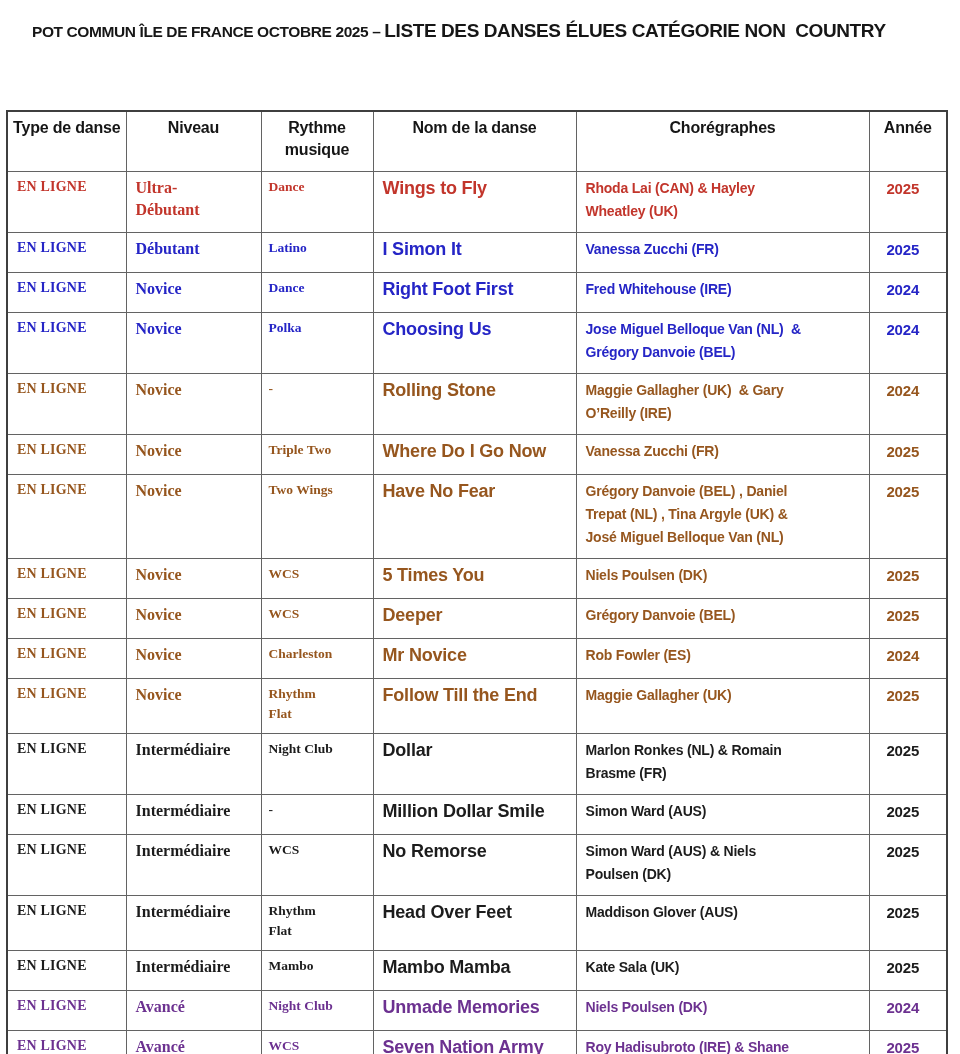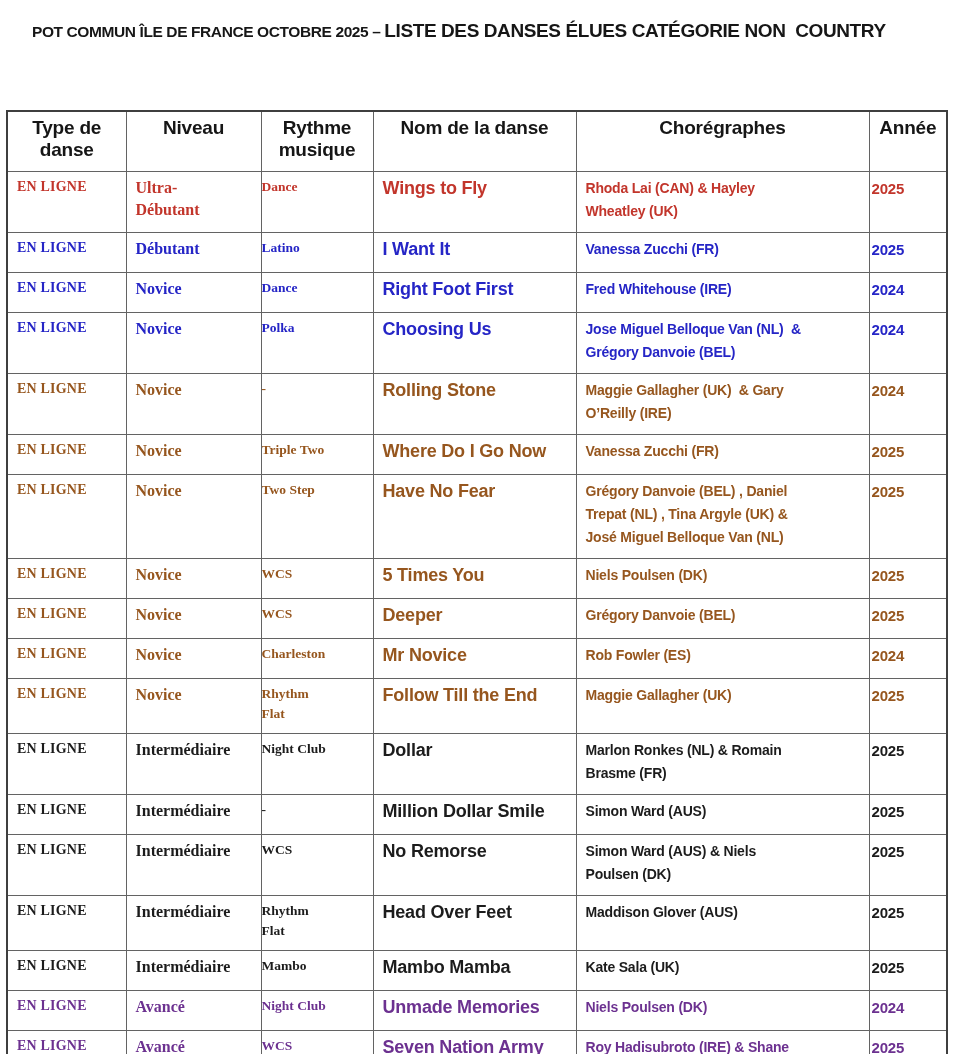--- a/index.html
+++ b/index.html
@@ -18,34 +18,34 @@
     position:absolute; left:6px; top:110px; width:940px;
     border-collapse:collapse; table-layout:fixed;
     border:2px solid #3f3f3f;
   }
   .dance-table th, .dance-table td {
     border:1px solid #636363; vertical-align:top; overflow:hidden;
   }
   .dance-table th {
     height:50px; padding:5px 2px 4px 2px;
     text-align:center; color:#161616;
-    font-size:19px; font-weight:700; line-height:22px; letter-spacing:-0.2px;
+    font-size:16px; font-weight:700; line-height:22px; letter-spacing:-0.2px;
     white-space:pre-wrap;
   }
   .dance-table tr.data-row { height:40px; }
   .dance-table td {
     padding:5px 8px 9px 9px;
     white-space:pre-wrap; font-weight:700; line-height:23px;
   }
   td.c-type   { font-family:"Liberation Serif", serif; font-size:14px; letter-spacing:0.2px; line-height:20px; }
   td.c-niveau { font-family:"Liberation Serif", serif; font-size:16px; line-height:22px; }
-  td.c-rythme { font-family:"Liberation Serif", serif; font-size:13.5px; line-height:20px; padding-left:0; }
+  td.c-rythme { font-family:"Liberation Serif", serif; font-size:13.5px; line-height:20px; padding-left:7px; }
   td.c-nom    { font-size:18px; letter-spacing:-0.2px; }
   td.c-choreo { font-size:14px; letter-spacing:-0.2px; }
-  td.c-annee  { font-size:15px; letter-spacing:-0.2px; padding-left:2px; padding-right:12px; }
+  td.c-annee  { font-size:15px; letter-spacing:-0.2px; text-align:center; padding-left:2px; padding-right:12px; }
 </style>
 </head>
 <body>
 
 <div class="page-title"><span class="t1">POT COMMUN ÎLE DE FRANCE OCTOBRE 2025 – </span><span class="t2">LISTE DES DANSES ÉLUES CATÉGORIE NON  COUNTRY</span></div>
 
 <table class="dance-table">
   <colgroup>
     <col style="width:119px">
       <col style="width:135px">
@@ -72,21 +72,21 @@
     <td class="c-rythme">Dance</td>
     <td class="c-nom">Wings to Fly</td>
     <td class="c-choreo">Rhoda Lai (CAN) &amp; Hayley
 Wheatley (UK)</td>
     <td class="c-annee">2025</td>
   </tr>
       <tr class="data-row" style="color: rgb(37, 37, 198);">
     <td class="c-type">EN LIGNE</td>
     <td class="c-niveau">Débutant</td>
     <td class="c-rythme">Latino</td>
-    <td class="c-nom">I Want It</td>
+    <td class="c-nom">I Simon It</td>
     <td class="c-choreo">Vanessa Zucchi (FR)</td>
     <td class="c-annee">2025</td>
   </tr>
       <tr class="data-row" style="color: rgb(37, 37, 198);">
     <td class="c-type">EN LIGNE</td>
     <td class="c-niveau">Novice</td>
     <td class="c-rythme">Dance</td>
     <td class="c-nom">Right Foot First</td>
     <td class="c-choreo">Fred Whitehouse (IRE)</td>
     <td class="c-annee">2024</td>
@@ -113,21 +113,21 @@
     <td class="c-type">EN LIGNE</td>
     <td class="c-niveau">Novice</td>
     <td class="c-rythme">Triple Two</td>
     <td class="c-nom">Where Do I Go Now</td>
     <td class="c-choreo">Vanessa Zucchi (FR)</td>
     <td class="c-annee">2025</td>
   </tr>
       <tr class="data-row" style="color: rgb(150, 86, 30);">
     <td class="c-type">EN LIGNE</td>
     <td class="c-niveau">Novice</td>
-    <td class="c-rythme">Two Step</td>
+    <td class="c-rythme">Two Wings</td>
     <td class="c-nom">Have No Fear</td>
     <td class="c-choreo">Grégory Danvoie (BEL) , Daniel
 Trepat (NL) , Tina Argyle (UK) &amp;
 José Miguel Belloque Van (NL)</td>
     <td class="c-annee">2025</td>
   </tr>
       <tr class="data-row" style="color: rgb(150, 86, 30);">
     <td class="c-type">EN LIGNE</td>
     <td class="c-niveau">Novice</td>
     <td class="c-rythme">WCS</td>

